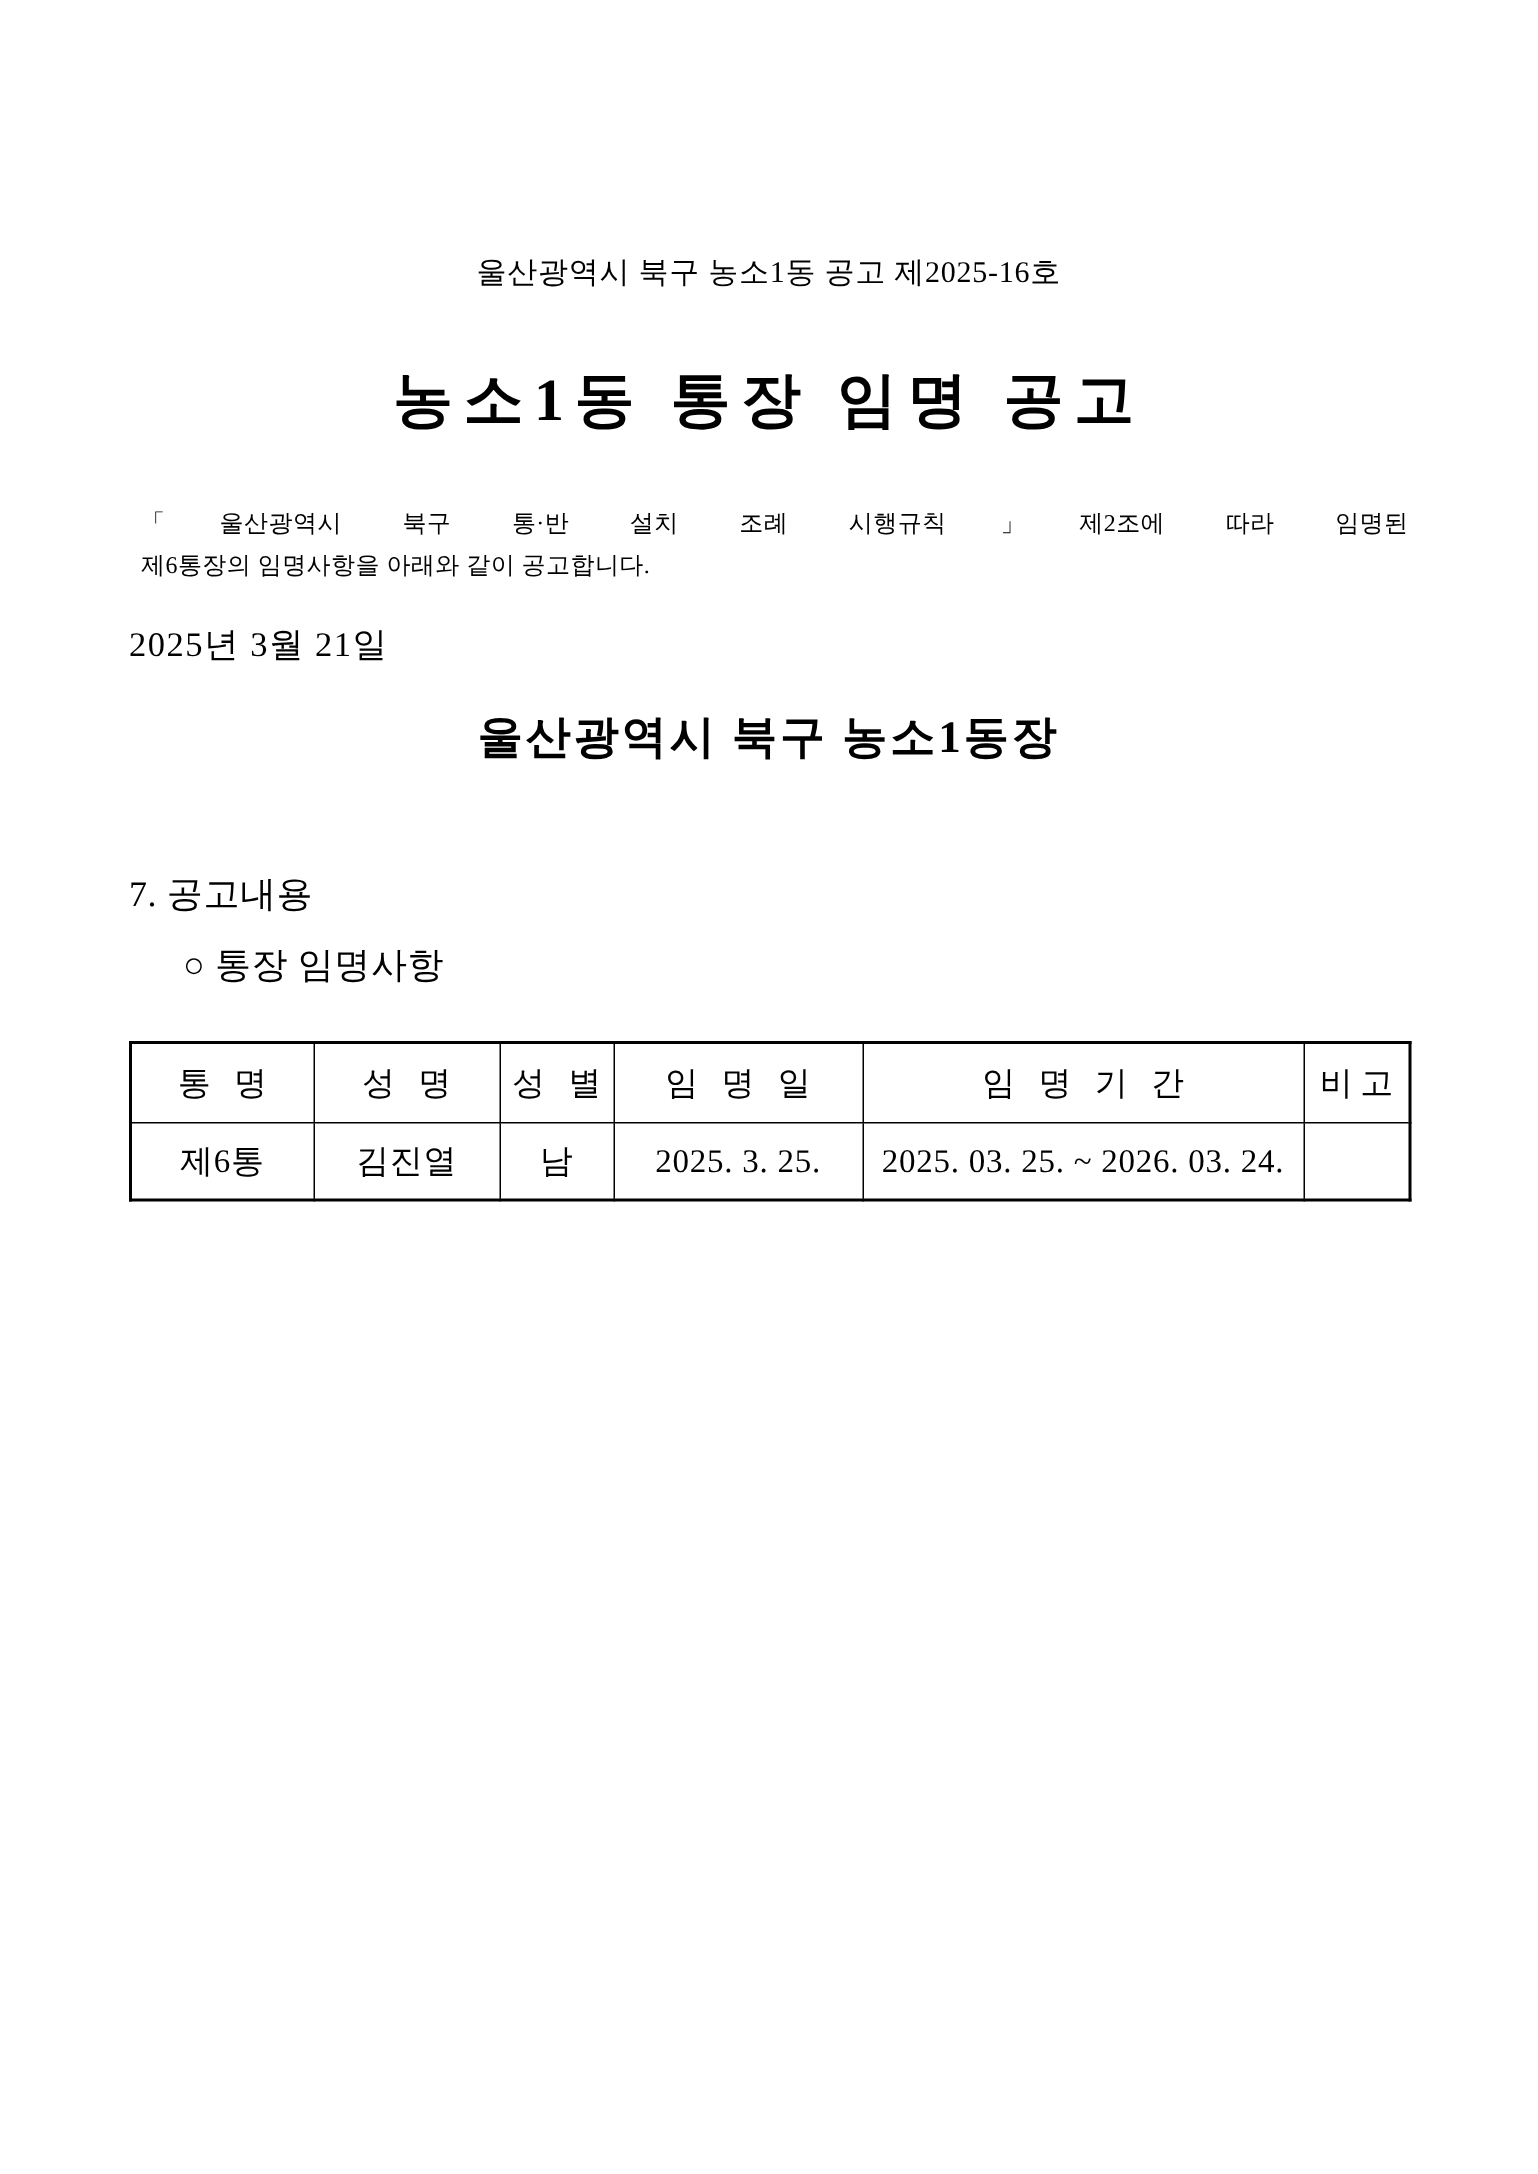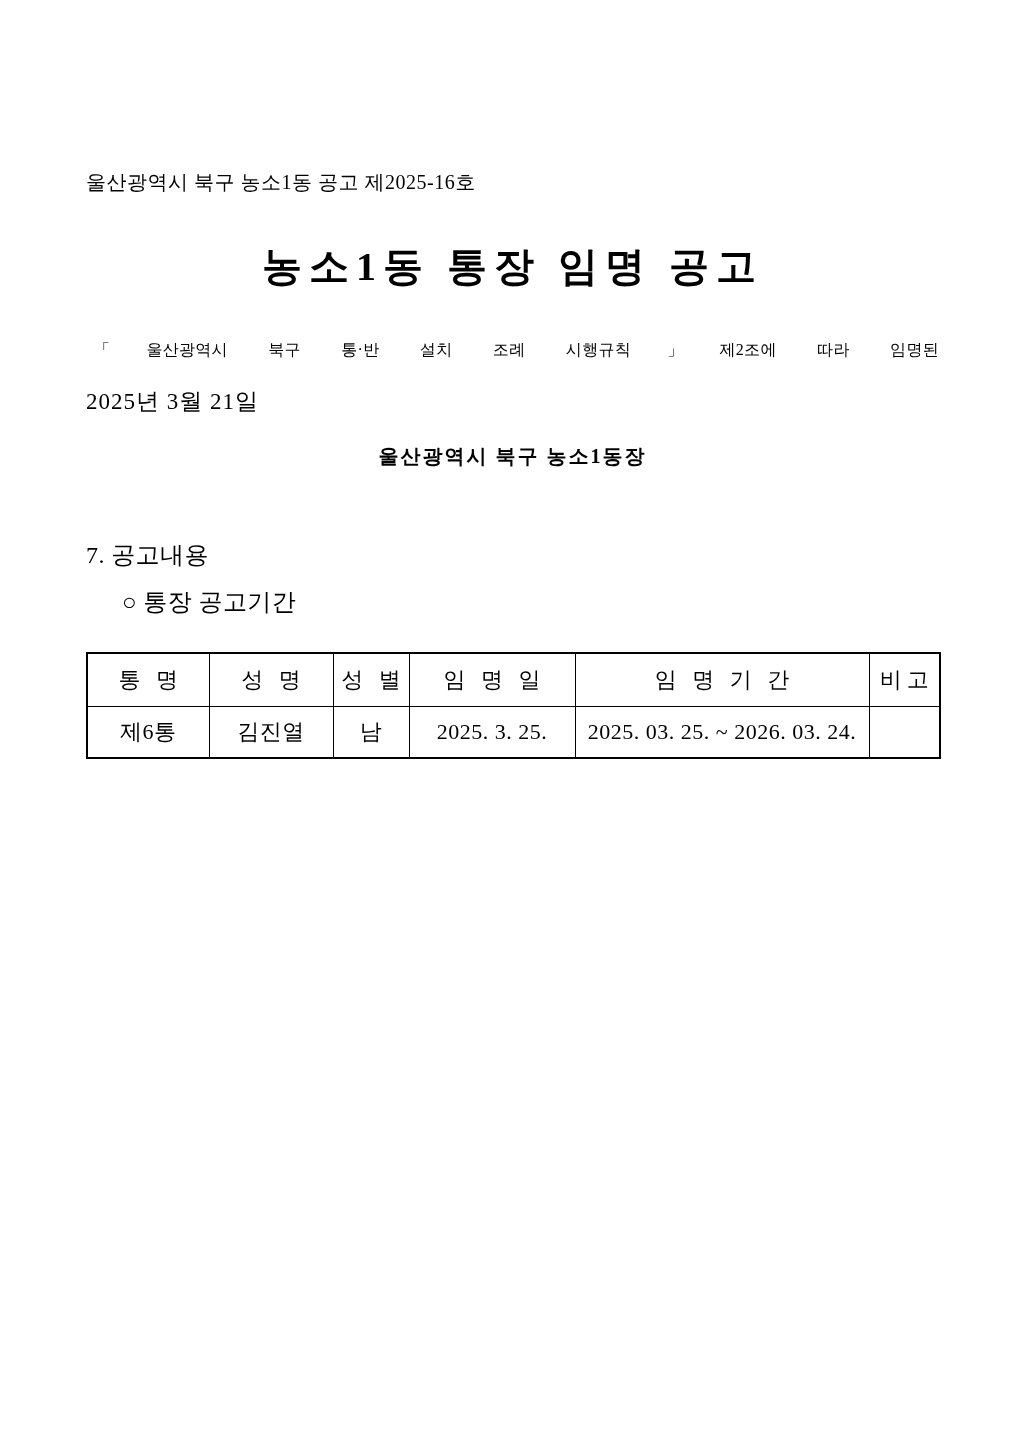--- a/index.html
+++ b/index.html
@@ -20,20 +20,21 @@
     width: 1025px;
     height: 1449px;
     box-sizing: border-box;
     padding: 168px 86px 0 86px;
   }
   .doc-number {
     font-size: 20px;
     letter-spacing: 0.5px;
     line-height: 1.4;
     margin: 0 0 0 0;
+    text-align: center;
   }
   .doc-title {
     text-align: center;
     font-size: 40px;
     font-weight: bold;
     letter-spacing: 7px;
     margin: 46px 0 0 0;
     line-height: 1.25;
   }
   .intro {
@@ -54,21 +55,21 @@
     padding-left: 8px;
   }
   .date-line {
     text-align: left;
     font-size: 23px;
     margin: 22px 0 0 0;
     letter-spacing: 1px;
   }
   .issuer {
     text-align: center;
-    font-size: 20px;
+    font-size: 30px;
     font-weight: bold;
     letter-spacing: 2px;
     margin: 26px 0 0 0;
   }
   .items {
     margin: 62px 0 0 0;
   }
   .item {
     font-size: 24px;
     line-height: 1.95;
@@ -121,29 +122,30 @@
 <body>
 
 <div class="page">
 
   <div class="doc-number">울산광역시 북구 농소1동 공고 제2025-16호</div>
 
   <h1 class="doc-title">농소1동 통장 임명 공고</h1>
 
   <div class="intro">
     <span class="l1">「울산광역시 북구 통·반 설치 조례 시행규칙」제2조에 따라 임명된</span>
+    <span class="l2">제6통장의 임명사항을 아래와 같이 공고합니다.</span>
   </div>
 
   <div class="date-line">2025년  3월  21일</div>
 
   <div class="issuer">울산광역시 북구 농소1동장</div>
 
   <div class="items">
     <div class="item">7. 공고내용</div>
-    <div class="subitem">○  통장 공고기간</div>
+    <div class="subitem">○  통장 임명사항</div>
   </div>
 
   <div class="tbl-wrap">
     <table class="appointment">
       <colgroup>
         <col class="col-tong">
         <col class="col-name">
         <col class="col-sex">
         <col class="col-date">
         <col class="col-term">

